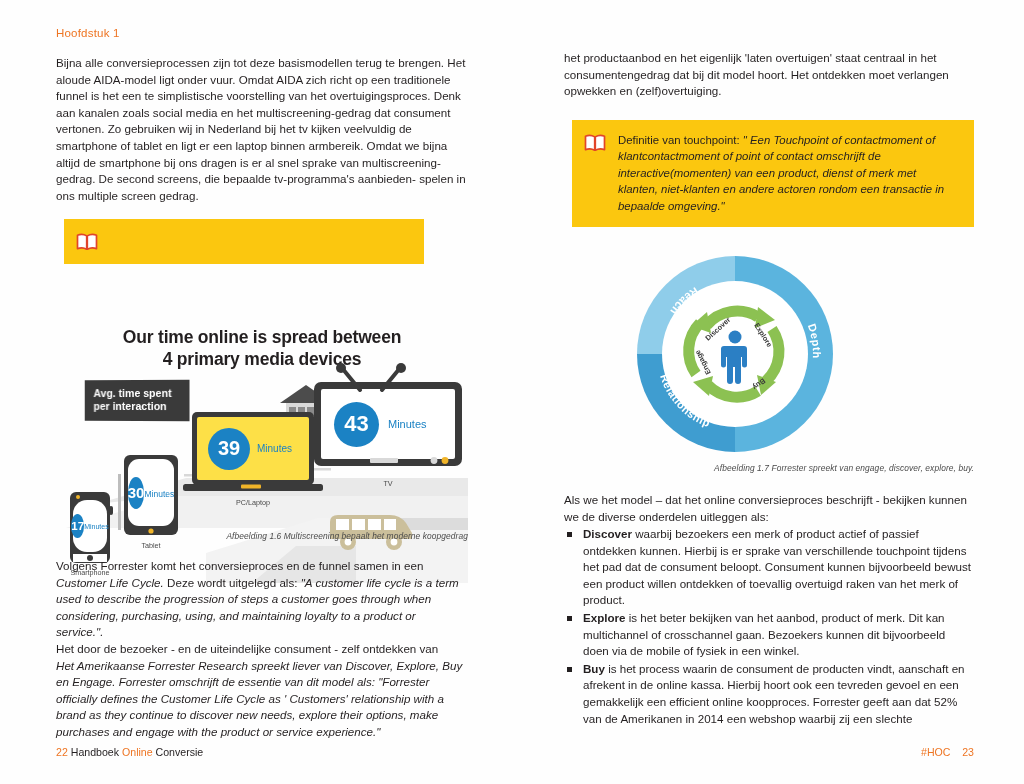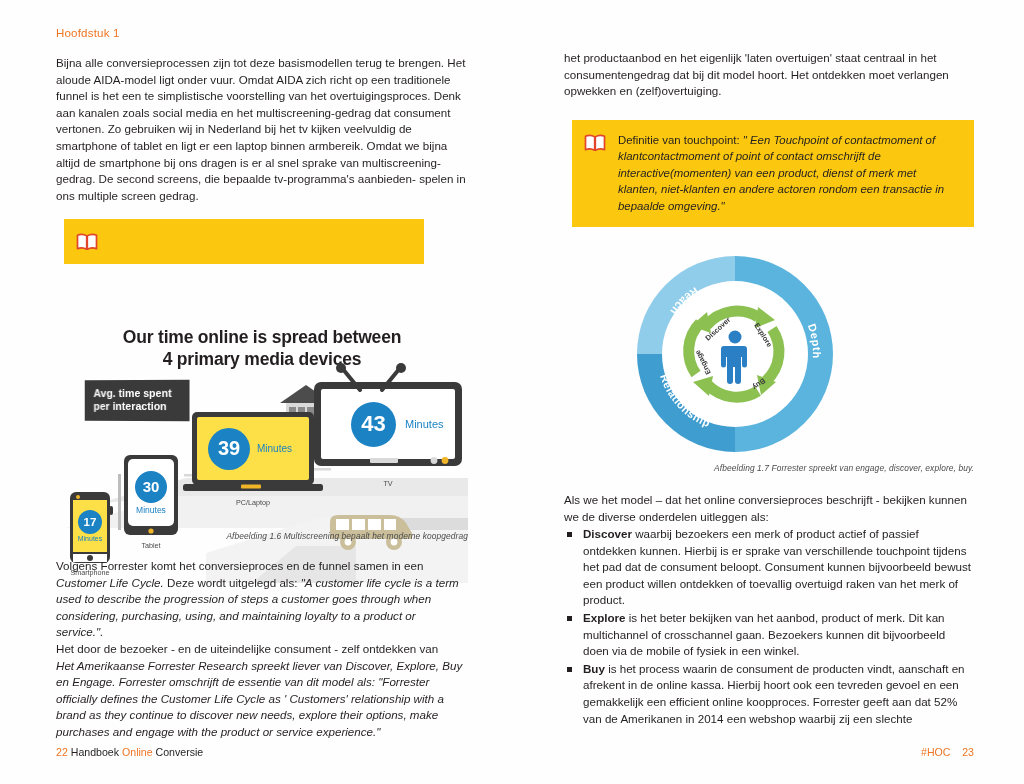--- a/index.html
+++ b/index.html
@@ -190,21 +190,21 @@
           </svg>
 
           <div style="position:absolute; left:258px; top:12px;">
             <svg width="140" height="30" viewBox="0 0 140 30" style="position:absolute;left:6px;top:-20px;">
               <line x1="40" y1="28" x2="22" y2="6" stroke="#3a3a3a" stroke-width="4" stroke-linecap="round"></line>
               <line x1="62" y1="28" x2="80" y2="6" stroke="#3a3a3a" stroke-width="4" stroke-linecap="round"></line>
               <circle cx="21" cy="6" r="5" fill="#3a3a3a"></circle>
               <circle cx="81" cy="6" r="5" fill="#3a3a3a"></circle>
             </svg>
             <div style="width:148px; height:84px; background:#3a3a3a; border-radius:7px; padding:7px;">
-              <div style="width:100%; height:100%; background:#fff; border-radius:2px; display:flex; align-items:center; padding-left:30px;">
+              <div style="width:100%; height:100%; background:#fff; border-radius:2px; display:flex; align-items:center; padding-left:13px;">
                 <div style="width:45px;height:45px;border-radius:50%;background:#1b82c4;color:#fff;
                             display:flex;align-items:center;justify-content:center;font-weight:bold;font-size:22px;">43</div>
                 <div style="margin-left:9px;color:#1b82c4;font-size:11px;">Minutes</div>
               </div>
             </div>
             <svg width="148" height="10" viewBox="0 0 148 10" style="position:absolute;left:0;top:74px;">
               <rect x="56" y="2" width="28" height="5" rx="1" fill="#d9d9d9"></rect>
               <circle cx="120" cy="4.5" r="3.4" fill="#d9d9d9"></circle>
               <circle cx="131" cy="4.5" r="3.4" fill="#f0b429"></circle>
             </svg>
@@ -221,39 +221,39 @@
             </div>
             <svg width="140" height="10" viewBox="0 0 140 10" style="position:absolute;left:-9px;top:72px;">
               <rect x="0" y="0" width="140" height="7" rx="2.5" fill="#3a3a3a"></rect>
               <rect x="58" y="0.5" width="20" height="4" rx="1" fill="#f0b429"></rect>
             </svg>
             <div style="text-align:center; font-size:7.2px; color:#4a4a4a; margin-top:13px;">PC/Laptop</div>
           </div>
 
           <div style="position:absolute; left:68px; top:85px;">
             <div style="width:54px; height:80px; background:#3a3a3a; border-radius:6px; padding:4px 4px 9px 4px;">
-              <div style="width:100%; height:100%; background:#fff; border-radius:5px;
-                          display:flex; flex-direction:column; align-items:center; justify-content:center;">
+              <div style="width:100%; height:100%; background:#fff; border-radius:11px;
+                          display:flex; flex-direction:row; align-items:center; justify-content:center;">
                 <div style="width:32px;height:32px;border-radius:50%;background:#1b82c4;color:#fff;
                             display:flex;align-items:center;justify-content:center;font-weight:bold;font-size:15px;">30</div>
                 <div style="color:#1b82c4;font-size:8.5px;margin-top:2px;">Minutes</div>
               </div>
             </div>
             <svg width="54" height="8" viewBox="0 0 54 8" style="position:absolute;left:0;top:72px;">
               <circle cx="27" cy="4" r="2.6" fill="#f0b429"></circle>
             </svg>
             <div style="text-align:center; font-size:7.2px; color:#4a4a4a; margin-top:6px;">Tablet</div>
           </div>
 
           <div style="position:absolute; left:14px; top:122px;">
             <div style="width:40px; height:71px; background:#3a3a3a; border-radius:6px; padding:8px 3px 11px 3px; position:relative;">
               <div style="position:absolute;left:6px;top:3px;width:4px;height:4px;border-radius:50%;background:#f0b429;"></div>
               <div style="position:absolute;right:-3px;top:14px;width:4px;height:9px;border-radius:2px;background:#3a3a3a;"></div>
-              <div style="width:100%; height:100%; background:#fde047;
-                          display:flex; flex-direction:column; align-items:center; justify-content:center;">
+              <div style="width:100%; height:100%; background:#ffffff;
+                          display:flex; flex-direction:row; align-items:center; justify-content:center;border-radius:14px;">
                 <div style="width:24px;height:24px;border-radius:50%;background:#1b82c4;color:#fff;
                             display:flex;align-items:center;justify-content:center;font-weight:bold;font-size:11.5px;">17</div>
                 <div style="color:#1b82c4;font-size:7px;margin-top:1.5px;">Minutes</div>
               </div>
               <div style="position:absolute;left:3px;bottom:1px;width:34px;height:8px;background:#fff;"></div>
               <div style="position:absolute;left:17px;bottom:2.5px;width:6px;height:6px;border-radius:50%;background:#3a3a3a;"></div>
             </div>
             <div style="text-align:center; font-size:7.2px; color:#4a4a4a; margin-top:5px;">Smartphone</div>
           </div>
 

